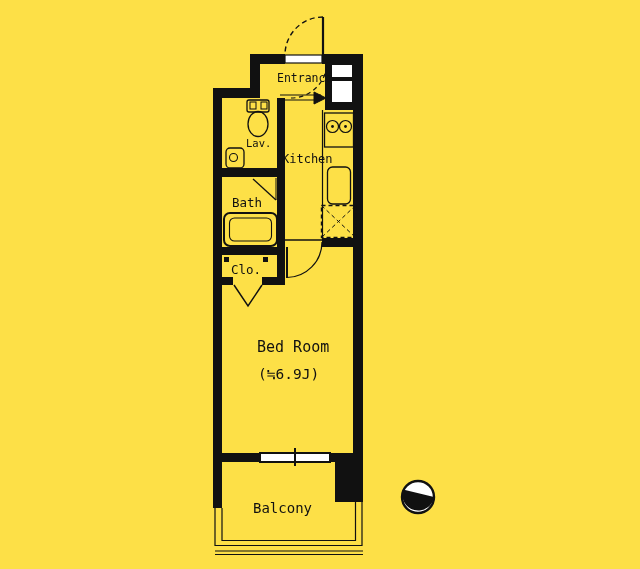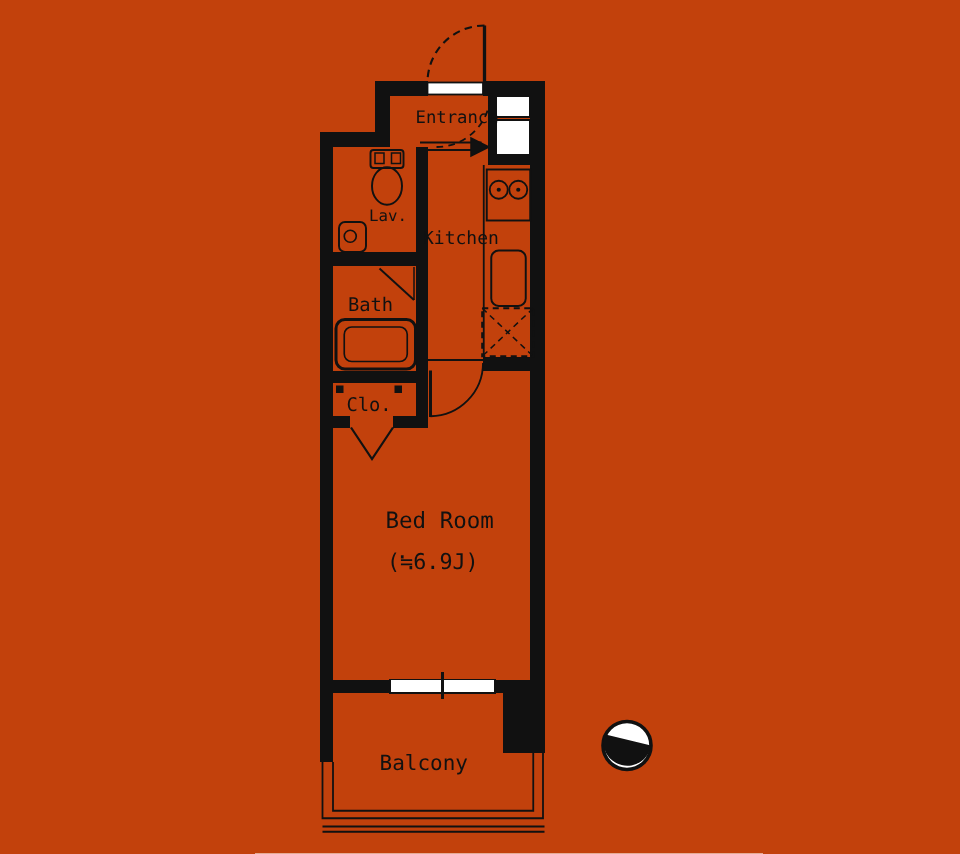--- a/index.html
+++ b/index.html
@@ -1,19 +1,19 @@
 <!DOCTYPE html>
 <html><head>
 <meta charset="utf-8">
 <style>
   html,body{margin:0;padding:0;background:#ffffff;}
   .stage{
     position:relative;
     width:640px;height:569px;
-    background:#c2410c;
+    background:#fde047;
     font-family:"DejaVu Sans Mono", monospace;
     overflow:hidden;
   }
   svg{display:block;}
   text{
     font-family:"DejaVu Sans Mono", monospace;
     fill:#111111;
   }
 </style>
 </head>

